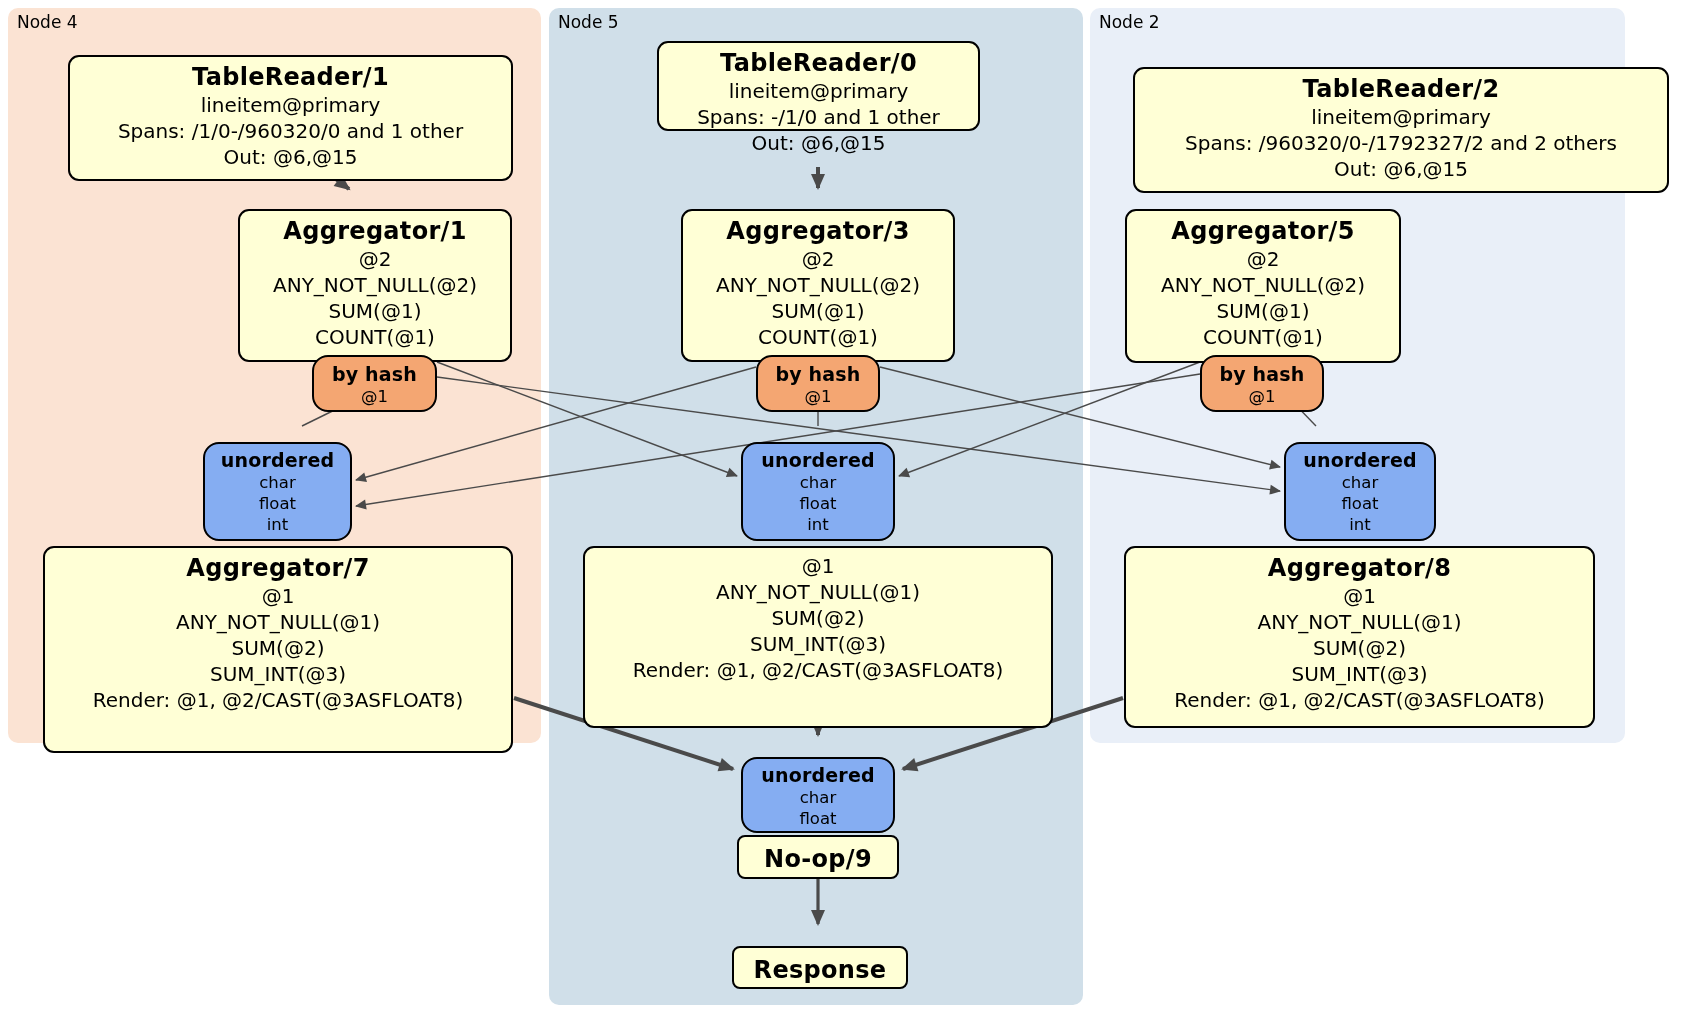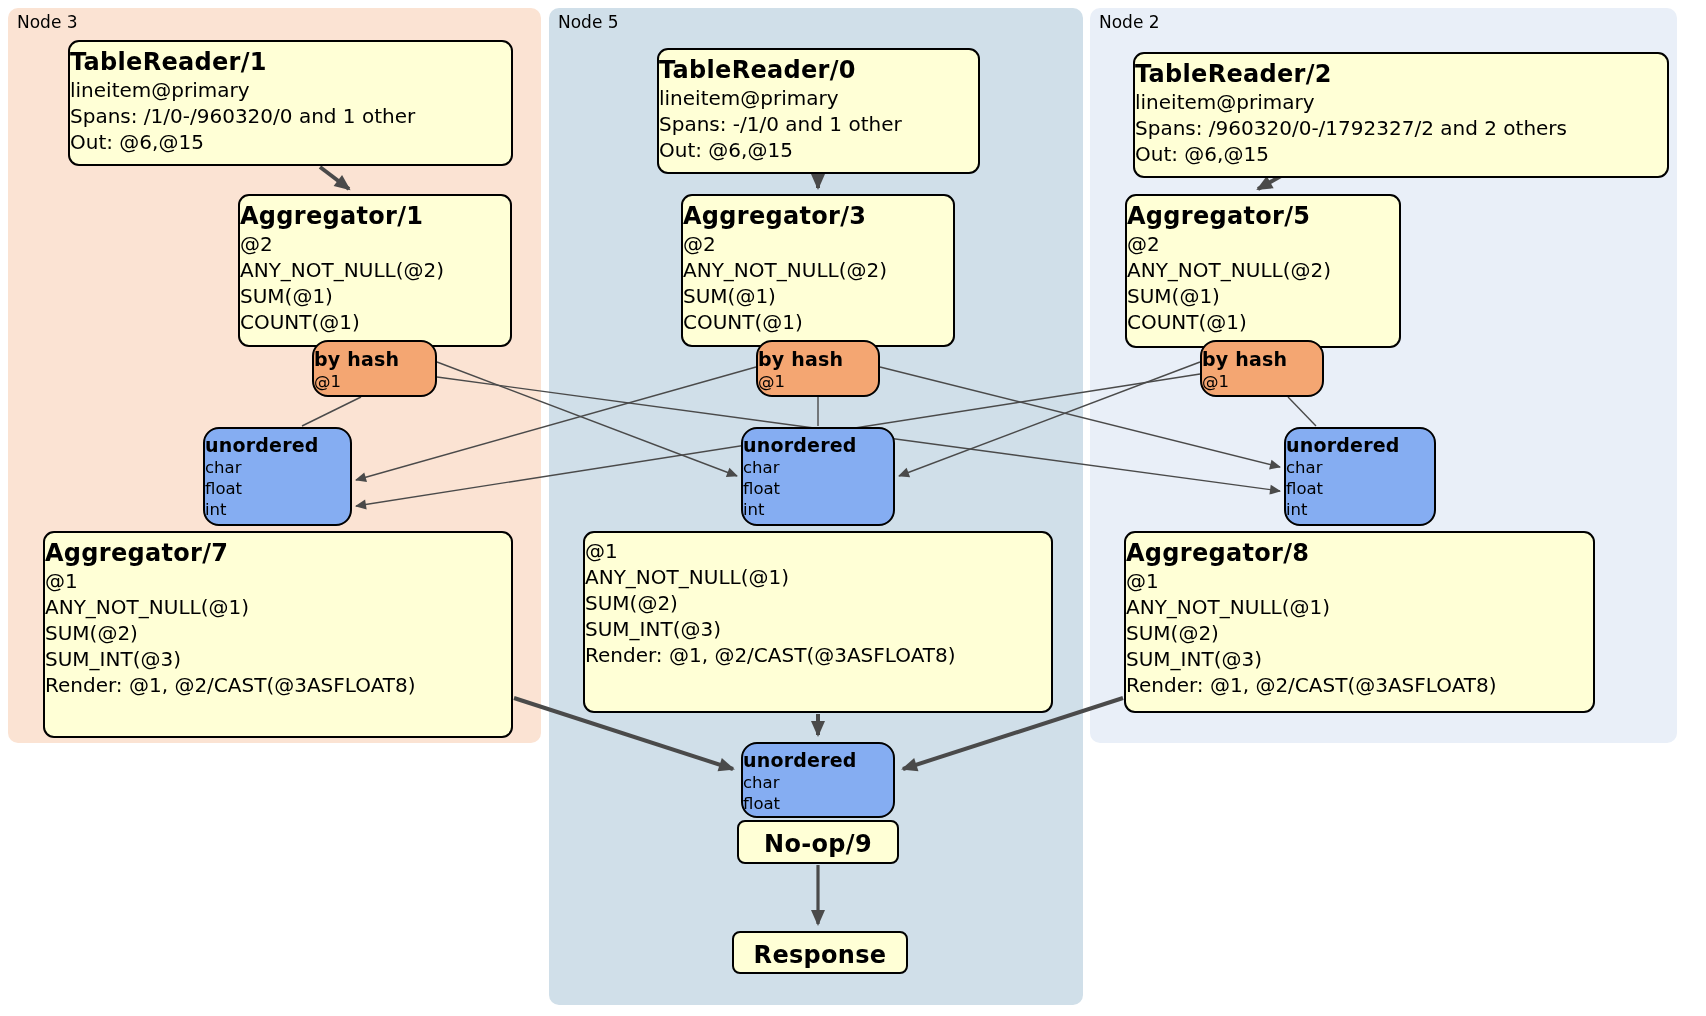--- a/index.html
+++ b/index.html
@@ -4,54 +4,54 @@
 <style>
   html,body { margin:0; padding:0; background:#ffffff; }
   #canvas {
     position:relative; width:1706px; height:1016px; background:#ffffff;
     font-family:"DejaVu Sans","Liberation Sans",sans-serif; color:#000;
     overflow:hidden;
   }
   .panel { position:absolute; border-radius:10px; }
   #panel-node3 { left:8px;    top:8px; width:533px; height:735px; background:var(--node3_bg); }
   #panel-node1 { left:549px;  top:8px; width:534px; height:997px; background:var(--node1_bg); }
-  #panel-node2 { left:1090px; top:8px; width:587px; height:735px; background:var(--node2_bg); }
+  #panel-node2 { left:1090px; top:8px; width:535px; height:735px; background:var(--node2_bg); }
   .panel-label { position:absolute; left:9px; top:4px; font-size:17px; }
 
   #edges { position:absolute; left:0; top:0; }
   .e  { stroke:var(--edge_color); fill:none; }
   .thick { stroke-width:4px; }
   .mid   { stroke-width:3.2px; }
   .thin  { stroke-width:1.4px; }
   .ah { fill:var(--edge_color); }
 
   .pbox {
     position:absolute; box-sizing:border-box;
     background:var(--processor_fill);
     border:2px solid var(--border_color);
-    border-radius:11px; padding-top:5px;
+    border-radius:11px; text-align:center; padding-top:5px;margin-top:15px;
   }
   .title { font-weight:bold; font-size:24px; line-height:30px; letter-spacing:0.3px; white-space:nowrap; }
   .bline { font-size:20px; line-height:26px; white-space:nowrap; }
 
   .router { background:var(--router_fill); border-radius:16px; }
   .sync   { background:var(--sync_fill);   border-radius:16px; padding-top:4px; }
   .router .title, .sync .title { font-size:19px; line-height:24px; letter-spacing:0.2px; }
   .router .bline, .sync .bline { font-size:16.5px; line-height:21px; }
 
   .small-round { border-radius:8px; display:flex; align-items:center; justify-content:center; padding-top:4px; }
   .small-round .title { font-size:24px; }
 </style>
 </head>
 <body>
 
 <div id="canvas">
 
   <div class="panel" id="panel-node3">
-    <div class="panel-label">Node 3</div>
+    <div class="panel-label">Node 4</div>
   </div>
   <div class="panel" id="panel-node1">
     <div class="panel-label">Node 5</div>
   </div>
   <div class="panel" id="panel-node2">
     <div class="panel-label">Node 2</div>
   </div>
 
   <svg id="edges" width="1706" height="1016" viewBox="0 0 1706 1016">
     <defs>
@@ -82,21 +82,21 @@
     <line class="e thin" x1="1200" y1="374" x2="356" y2="506" marker-end="url(#ahs)"></line>
     <line class="e thin" x1="1200" y1="362" x2="899" y2="476" marker-end="url(#ahs)"></line>
   </svg>
 
   <div class="pbox" style="left:68px;top:40px;width:445px;height:126px">
     <div class="title">TableReader/1</div>
     <div class="bline">lineitem@primary</div>
     <div class="bline">Spans: /1/0-/960320/0 and 1 other</div>
     <div class="bline">Out: @6,@15</div>
   </div>
-  <div class="pbox" style="left:657px;top:48px;width:323px;height:126px">
+  <div class="pbox" style="left:657px;top:26px;width:323px;height:90px">
     <div class="title">TableReader/0</div>
     <div class="bline">lineitem@primary</div>
     <div class="bline">Spans: -/1/0 and 1 other</div>
     <div class="bline">Out: @6,@15</div>
   </div>
   <div class="pbox" style="left:1133px;top:52px;width:536px;height:126px">
     <div class="title">TableReader/2</div>
     <div class="bline">lineitem@primary</div>
     <div class="bline">Spans: /960320/0-/1792327/2 and 2 others</div>
     <div class="bline">Out: @6,@15</div>

